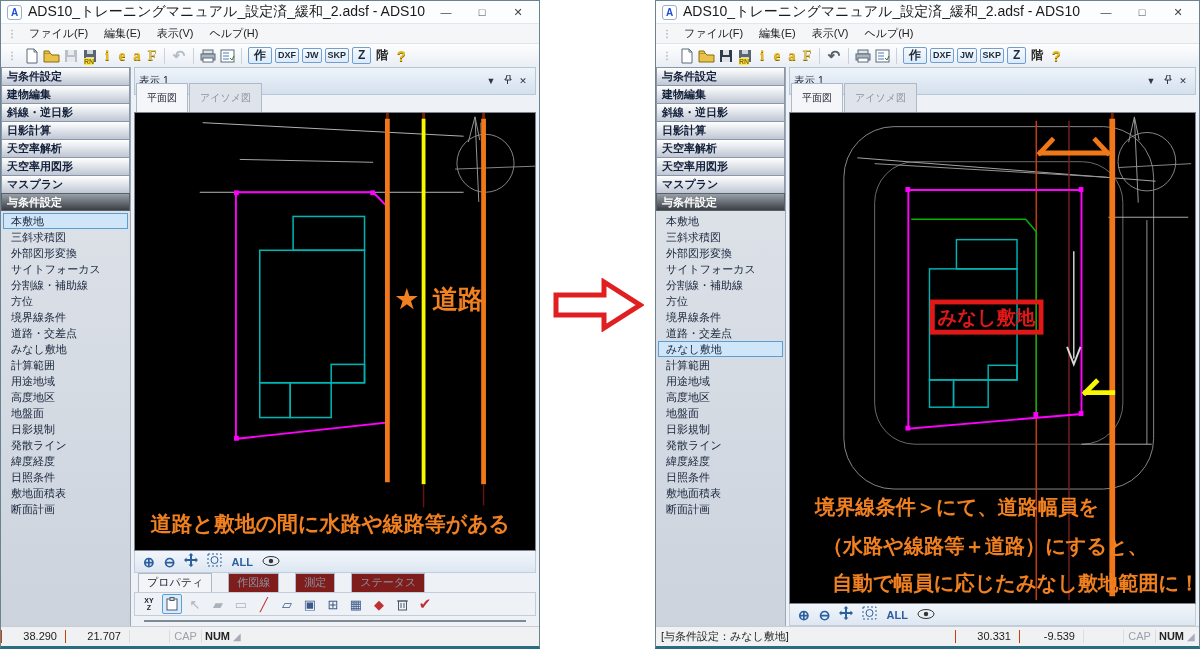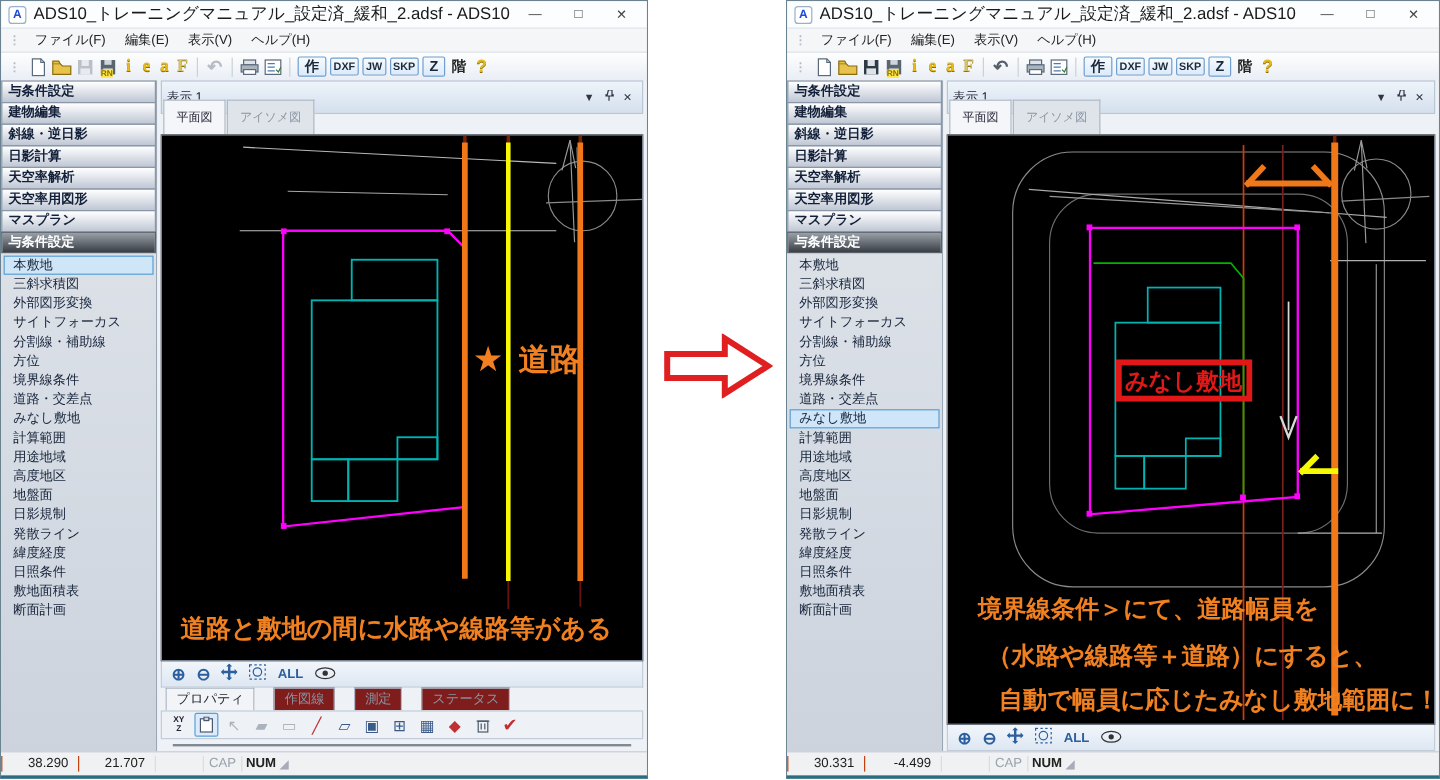--- a/index.html
+++ b/index.html
@@ -499,20 +499,21 @@
             </svg></span>
         <span class="zb-all">ALL</span>
         <span><svg width="18" height="12">
               <ellipse cx="9" cy="6" rx="8" ry="4.5" fill="none" stroke="#333"></ellipse>
               <circle cx="9" cy="6" r="2.2" fill="#333"></circle>
             </svg></span>
       </div>
     </div>
   </div>
   <div class="statusbar">
+    <span class="sb-msg"><span>[与条件設定：みなし敷地]</span> <span></span></span>
     <span class="sb-cell">30.331</span>
-    <span class="sb-cell">-4.499</span>
+    <span class="sb-cell">-9.539</span>
     <span class="sb-gap"></span>
     <span class="sb-lock">CAP</span>
     <span class="sb-lock on">NUM</span>
     <span class="sb-grip">◢</span>
   </div>
 </div>
 
 </body></html>

